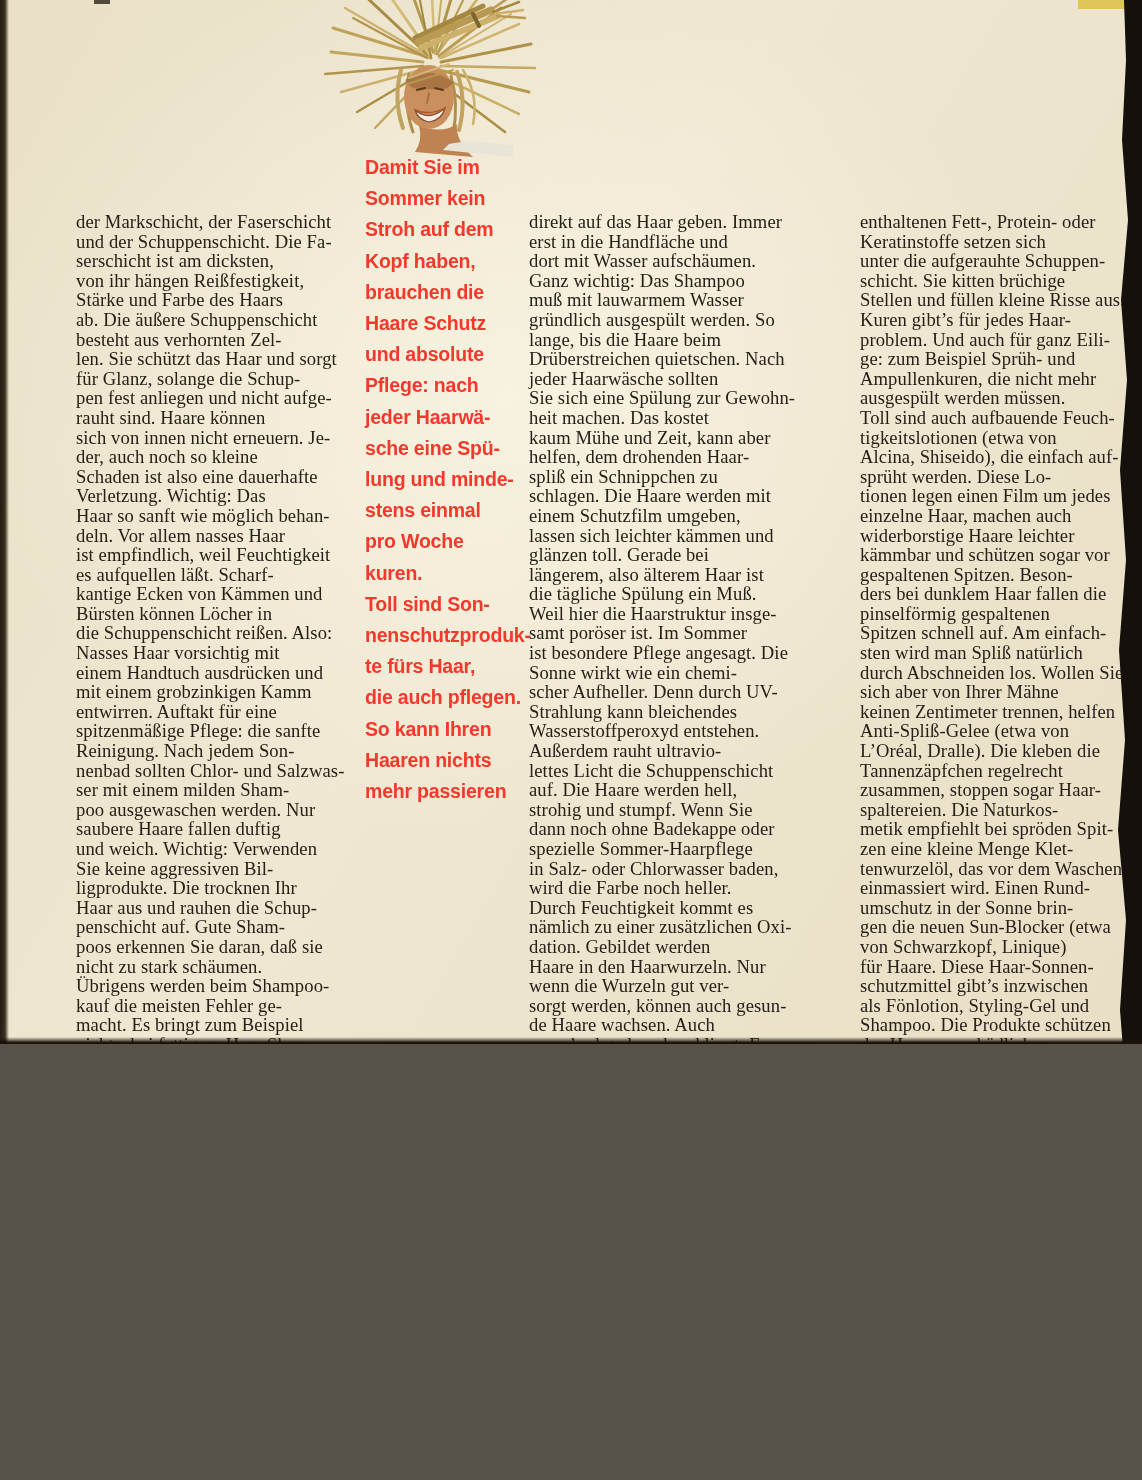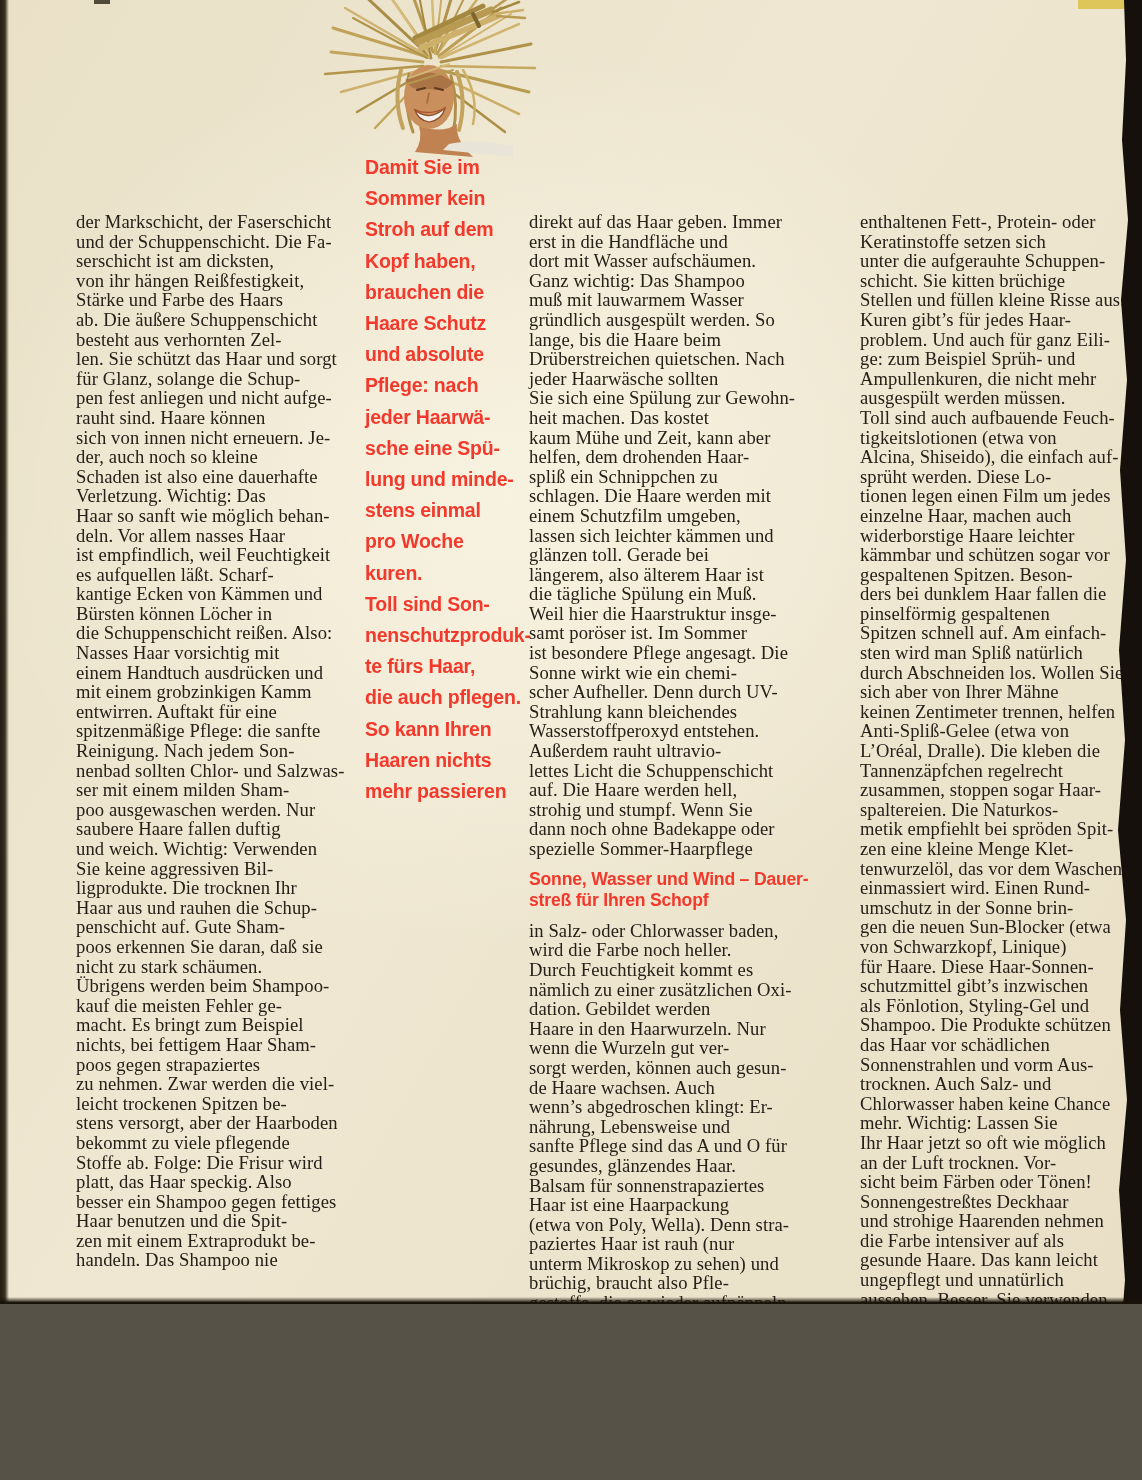--- a/index.html
+++ b/index.html
@@ -1,18 +1,18 @@
 <!DOCTYPE html>
 <html style="--red: #f2392b; --ink: #272019;"><head>
 <meta charset="utf-8">
 <style>
   html,body{margin:0;padding:0;background:#575247;}
   .page{
     position:relative;
-    width:1142px;height:1304px;
+    width:1142px;height:1044px;
     margin:0 auto;
     overflow:hidden;
     background:
       radial-gradient(ellipse 900px 760px at 44% 38%, rgba(255,252,238,.55) 0%, rgba(255,252,238,0) 60%),
       linear-gradient(120deg,#e9e0c7 0%, #efe7d1 45%, #e9dfc6 100%);
     font-family:"Liberation Sans", sans-serif;
   }
   
   .edge-left{position:absolute;left:0;top:0;width:9px;height:1480px;
     background:linear-gradient(90deg,#241d12 0%, #3a3122 55%, rgba(58,49,34,0) 100%);}
@@ -222,22 +222,20 @@
 Sonne wirkt wie ein chemi-
 scher Aufheller. Denn durch UV-
 Strahlung kann bleichendes
 Wasserstoffperoxyd entstehen.
 Außerdem rauht ultravio-
 lettes Licht die Schuppenschicht
 auf. Die Haare werden hell,
 strohig und stumpf. Wenn Sie
 dann noch ohne Badekappe oder
 spezielle Sommer-Haarpflege</div>
-    <div class="red-heading">Sonne, Wasser und Wind – Dauer-
-streß für Ihren Schopf</div>
     <div class="body-text">in Salz- oder Chlorwasser baden,
 wird die Farbe noch heller.
 Durch Feuchtigkeit kommt es
 nämlich zu einer zusätzlichen Oxi-
 dation. Gebildet werden
 Haare in den Haarwurzeln. Nur
 wenn die Wurzeln gut ver-
 sorgt werden, können auch gesun-
 de Haare wachsen. Auch
 wenn’s abgedroschen klingt: Er-

